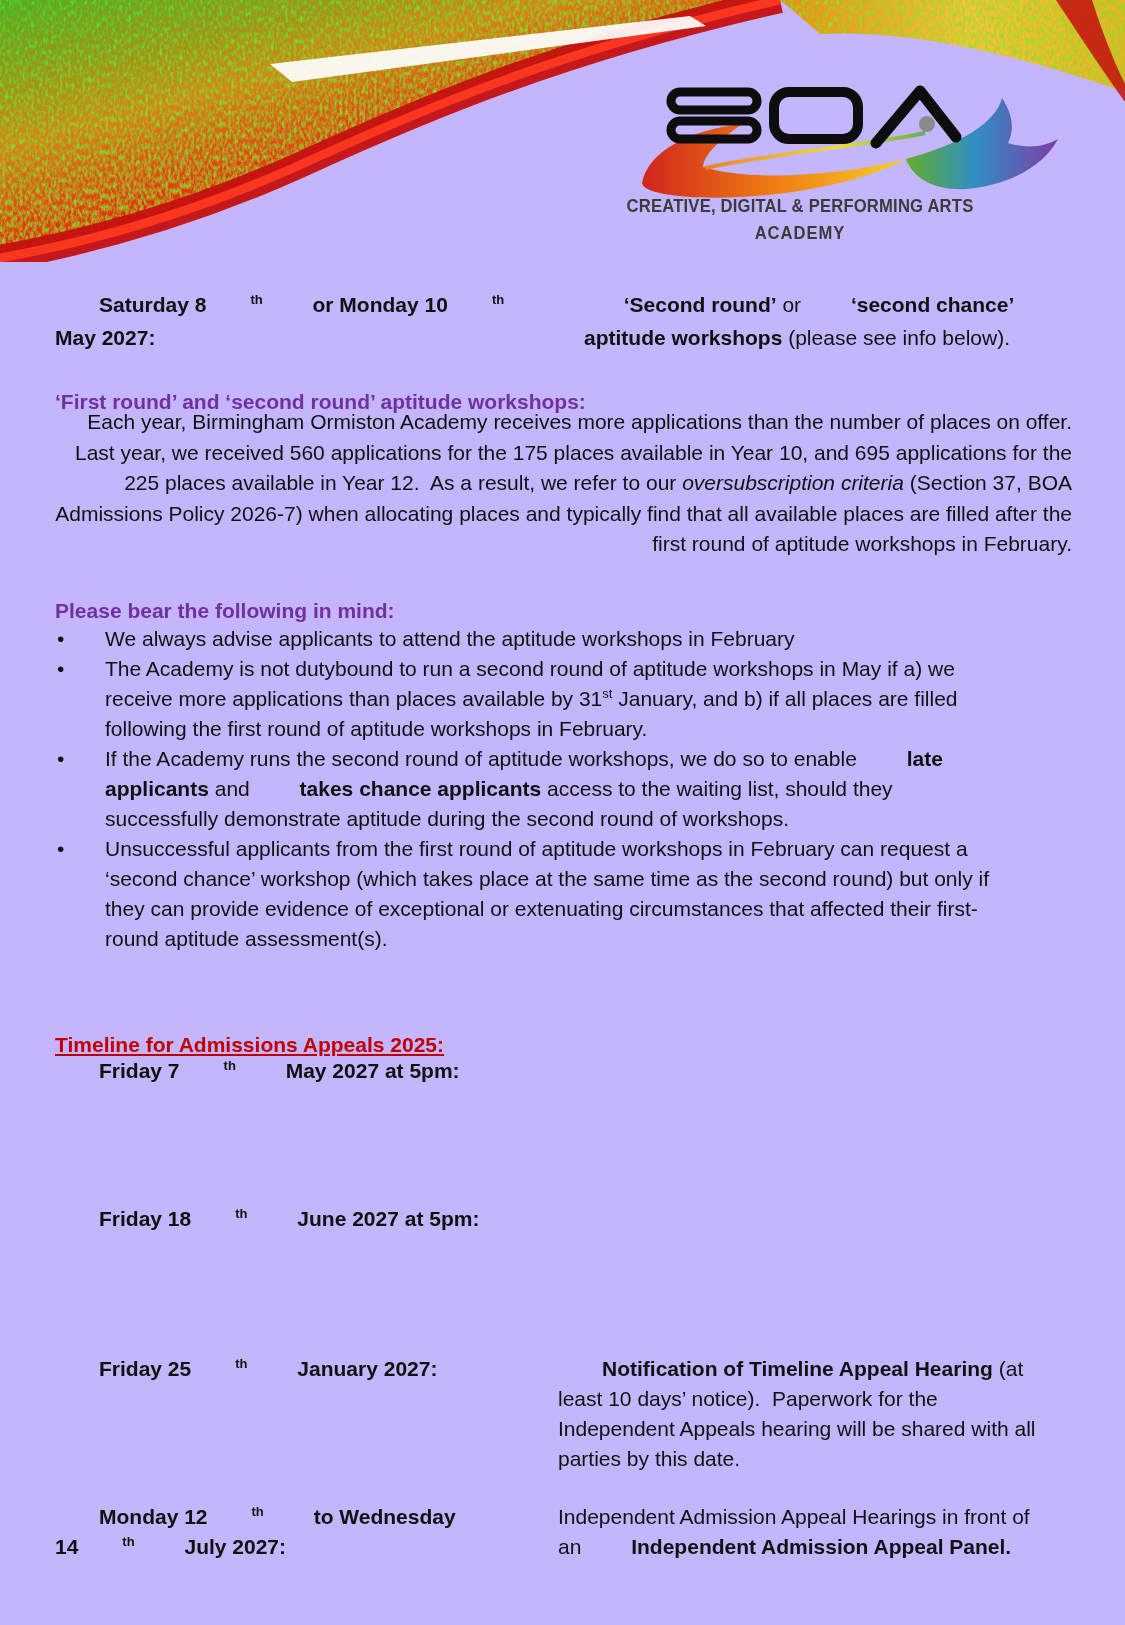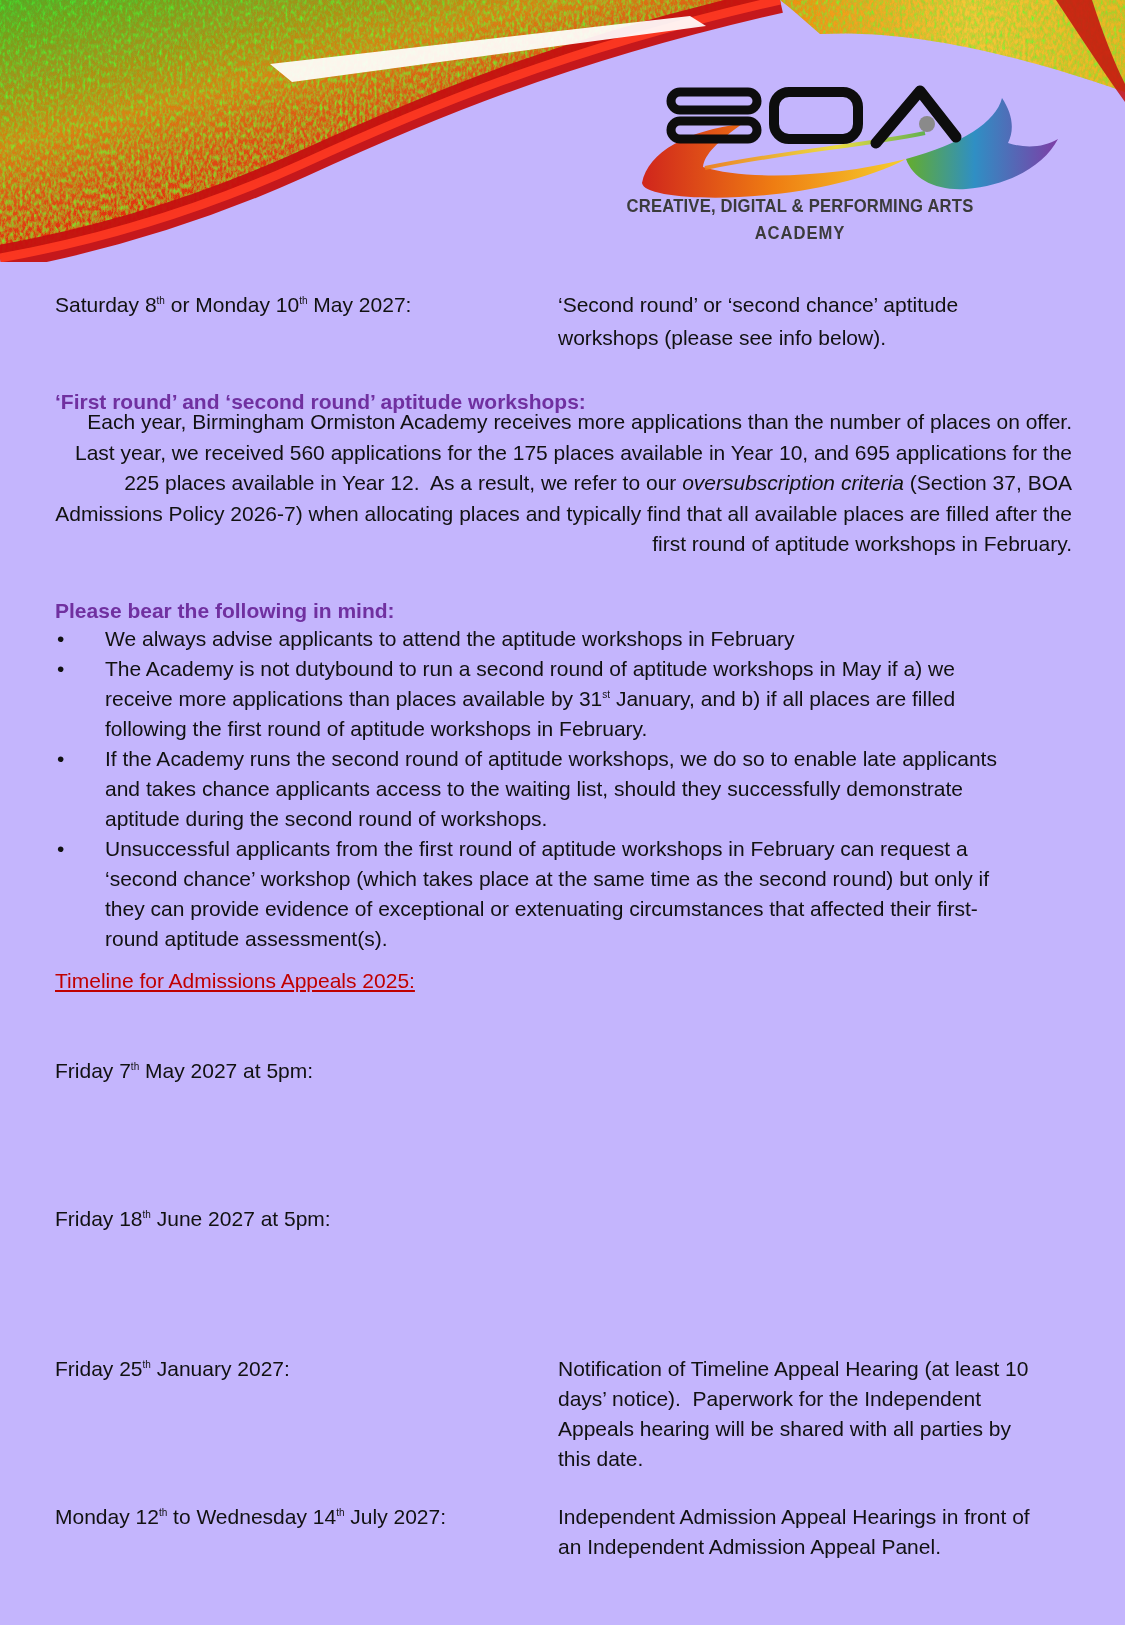--- a/index.html
+++ b/index.html
@@ -5,55 +5,55 @@
   html,body{margin:0;padding:0;background:#e8e8e8;}
   #page{
     position:relative; width:1125px; height:1625px; background:#c4b5fd;
     margin:0 auto; overflow:hidden;
     font-family:"Liberation Sans", sans-serif;
     color:var(--body_text,#111);
     font-size:21px;
   }
   .abs{position:absolute;}
   .runs{white-space:pre-wrap;}
-  .b{font-weight:normal;}
+  .b{font-weight:bold;margin-left:44px;}
   .i{font-style:italic;}
   .u{text-decoration:underline;}
-  sup{font-size:10px; line-height:0; vertical-align:super;}
+  sup{font-size:13px; line-height:0; vertical-align:super;}
 
   
   #header-art{position:absolute; top:0; left:0; width:1125px; height:262px;}
 
   
   .logo-caption{
     position:absolute; left:600px; width:400px; text-align:center;
     font-weight:bold; color:var(--logo_text,#3b3b3b);
     font-size:17.5px; letter-spacing:.2px; transform:scaleX(.95);
   }
   #logo-line1{top:196px;}
   #logo-line2{top:223px; letter-spacing:1px;}
 
   
   #intro-row{left:55px; top:288px; width:1020px; display:flex; line-height:33px;}
   #intro-row .col-date{width:503px; flex:none;}
-  #intro-row .col-desc{width:478px; flex:none;}
+  #intro-row .col-desc{width:478px; flex:none;text-align:center;}
 
   .purple-heading{left:55px; color:var(--heading_purple,#7030A0); font-weight:bold; line-height:30px;}
   #h-first-round{top:387px;text-align:center;}
   #para-first-round{left:55px; top:407px; width:1017px; line-height:30.5px;text-align:right;}
 
   #h-bear-mind{top:596px;}
   #bullet-list{left:55px; top:624px; width:1005px;}
   .bullet{display:flex; line-height:30px;}
   .bullet-marker{width:50px; flex:none; padding-left:2px; box-sizing:border-box;}
   .bullet-text{width:905px; flex:none;}
 
   #h-timeline{
-    left:55px; top:966px; color:var(--heading_red,#C00000);
-    font-weight:normal; text-decoration:underline; line-height:30px;
+    left:55px; top:1030px; color:var(--heading_red,#C00000);
+    font-weight:bold; text-decoration:underline; line-height:30px;
   }
   .t-row{left:55px; width:1020px; display:flex; line-height:30px;}
   .t-date{width:503px; flex:none; font-weight:bold;}
   .t-desc{width:478px; flex:none;}
   #t-row-0{top:1056px;}
   #t-row-1{top:1204px;}
   #t-row-2{top:1354px;}
   #t-row-3{top:1502px;}
 </style>
 </head>

